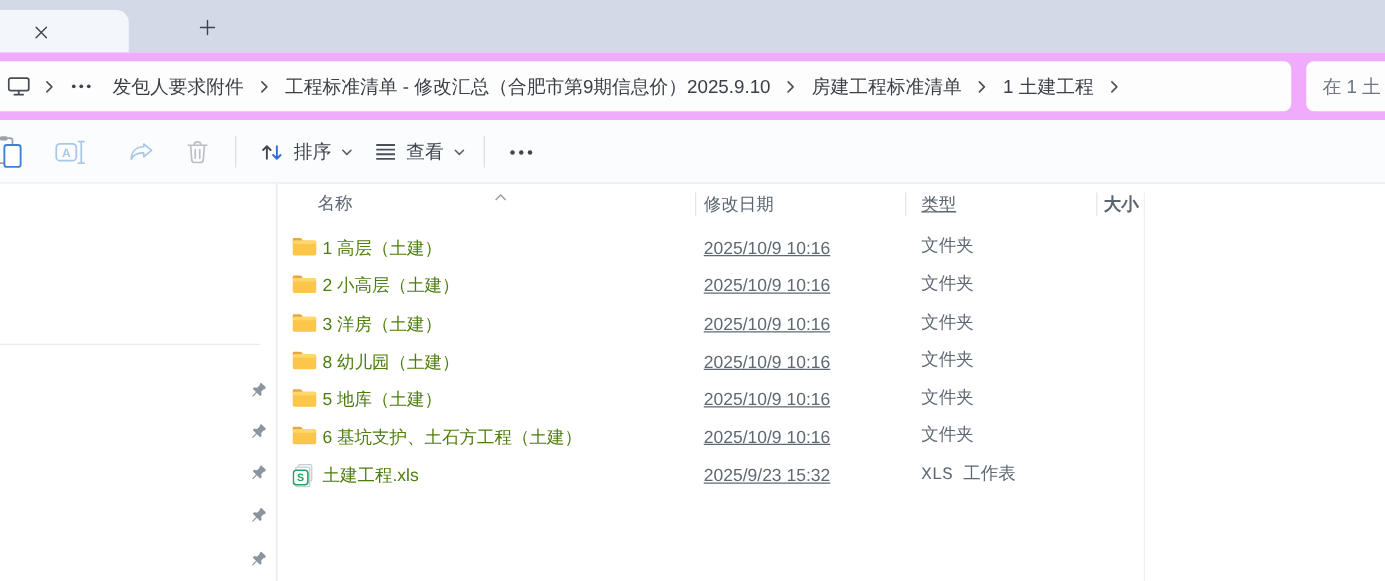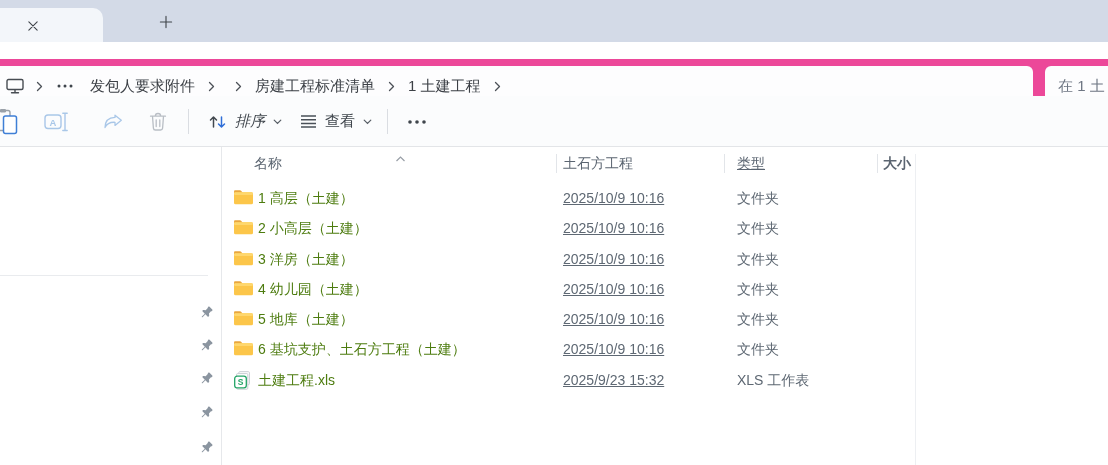--- a/index.html
+++ b/index.html
@@ -8,21 +8,21 @@
     position:relative; width:1108px; height:465px; overflow:hidden;
     background:#fff; font-family:"Liberation Sans","DejaVu Sans",sans-serif;
     -webkit-font-smoothing:antialiased;
   }
   
   .tabbar { position:absolute; left:0; top:0; width:100%; height:42px; background:#d3dae7; }
   .tab { position:absolute; left:-18px; top:8px; width:121px; height:34px; background:#f3f6fa; border-radius:10px 10px 0 0; }
   .tab-close { position:absolute; left:42px; top:9px; width:17px; height:17px; display:flex; align-items:center; justify-content:center; border-radius:4px; cursor:pointer; }
   .newtab { position:absolute; left:156px; top:12px; width:19px; height:19px; display:flex; align-items:center; justify-content:center; border-radius:4px; cursor:pointer; }
   
-  .crumbbar { position:absolute; top:59px; left:0; width:100%; height:54px; background:#ec4899; }
+  .crumbbar { position:absolute; top:42px; left:0; width:100%; height:54px; background:#f0abfc; }
   .addressbar { position:absolute; left:-12px; top:7px; width:1045px; height:40px; background:#fdfdfe; border-radius:6px; display:flex; align-items:center; padding-left:18px; }
   .pc-icon { display:flex; align-items:center; margin-right:2px; }
   .crumb-chev { display:flex; align-items:center; margin:0 10px; }
   .overflow-btn { display:flex; align-items:center; padding:6px 4px; margin-right:10px; border-radius:4px; cursor:pointer; }
   .crumb { font-size:15px; color:#3c4046; white-space:nowrap; padding:5px 3px; border-radius:4px; cursor:pointer; }
   .searchbox { position:absolute; left:1045px; top:7px; width:90px; height:40px; background:#fdfdfe; border-radius:6px; display:flex; align-items:center; padding-left:13px; font-size:15px; color:#6e7683; cursor:text; white-space:nowrap; overflow:hidden; }
   
   .toolbar { position:absolute; top:96px; left:0; width:100%; height:51px; background:#fbfcfd; border-bottom:1px solid #e3e5e8; }
   .tbtn { position:absolute; top:10px; height:31px; display:flex; align-items:center; justify-content:center; border-radius:5px; cursor:pointer; }
   .tbtn.disabled { cursor:default; }
@@ -38,21 +38,21 @@
   .colh { position:absolute; top:0; line-height:33px; font-size:14px; color:#5b6571; cursor:pointer; white-space:nowrap; }
   .colh-name { left:32px;font-family:Liberation Serif, serif; } .colh-date { left:341px; } .colh-type { left:515px;text-decoration:underline; } .colh-size { left:661px;font-weight:bold; }
   .hdiv { position:absolute; top:7px; width:1px; height:19px; background:#e2e5e9; }
   .caret { position:absolute; left:173px; top:1px; }
   .vline-full { position:absolute; left:693px; top:7px; bottom:0; width:1px; background:#edeff2; }
   .rows { position:absolute; top:36px; left:0; right:195px; }
   .row { position:relative; height:30.3px; cursor:pointer; border-radius:3px; }
   .cell-icon { position:absolute; left:12px; top:6px; width:20px; height:20px; display:flex; align-items:flex-start; }
   .c-name { position:absolute; left:36px; top:0; line-height:30px; font-size:14px; color:#4d7c0f; white-space:nowrap; }
   .c-date { position:absolute; left:341px; top:0; line-height:30px; font-size:14px; color:#5e6873; white-space:nowrap;text-decoration:underline; }
-  .c-type { position:absolute; left:515px; top:0; line-height:30px; font-size:14px; color:#5e6873; white-space:nowrap; }
+  .c-type { position:absolute; left:515px; top:0; line-height:30px; font-size:14px; color:#5e6873; white-space:nowrap;font-family:Liberation Mono, monospace; }
 </style>
 </head>
 <body>
 
 <div id="app">
 
   <div class="tabbar">
     <div class="tab">
       <div class="tab-close">
         <svg width="12" height="12" viewBox="0 0 13 13">
@@ -86,20 +86,21 @@
             <circle cx="8" cy="2" r="1.5" fill="#3f454c"></circle>
             <circle cx="14" cy="2" r="1.5" fill="#3f454c"></circle>
           </svg>
       </span>
       <span class="crumb">发包人要求附件</span>
       <span class="crumb-chev">
         <svg width="7" height="11" viewBox="0 0 7 11">
             <path d="M1.5 1.5L5.5 5.5L1.5 9.5" fill="none" stroke="#4c5158" stroke-width="1.3" stroke-linecap="round" stroke-linejoin="round"></path>
           </svg>
       </span>
+      <span class="crumb">工程标准清单 - 修改汇总（合肥市第9期信息价）2025.9.10</span>
       <span class="crumb-chev">
         <svg width="7" height="11" viewBox="0 0 7 11">
             <path d="M1.5 1.5L5.5 5.5L1.5 9.5" fill="none" stroke="#4c5158" stroke-width="1.3" stroke-linecap="round" stroke-linejoin="round"></path>
           </svg>
       </span>
       <span class="crumb">房建工程标准清单</span>
       <span class="crumb-chev">
         <svg width="7" height="11" viewBox="0 0 7 11">
             <path d="M1.5 1.5L5.5 5.5L1.5 9.5" fill="none" stroke="#4c5158" stroke-width="1.3" stroke-linecap="round" stroke-linejoin="round"></path>
           </svg>
@@ -135,21 +136,21 @@
       <svg width="21" height="18" viewBox="0 0 21 18">
           <path d="M12 2.2l6.3 5.1-6.3 5.1V9.3C6.6 9 3.6 11 2 14.6c0-6.2 3.6-10 10-10.2V2.2z" fill="none" stroke="#a9c7e8" stroke-width="1.3" stroke-linejoin="round"></path>
         </svg>
     </div>
     <div class="tbtn disabled" style="left:144px; width:28px;">
       <svg width="18" height="19" viewBox="0 0 18 19">
           <path d="M1.5 4.2h15M6.3 4.2c0-1.5 1.2-2.7 2.7-2.7s2.7 1.2 2.7 2.7M3.5 4.2l.9 11.9c.1 1.1.9 1.9 2 1.9h5.2c1.1 0 1.9-.8 2-1.9l.9-11.9M7.2 7.8v6.8M10.8 7.8v6.8" fill="none" stroke="#b9bec5" stroke-width="1.3" stroke-linecap="round"></path>
         </svg>
     </div>
     <div class="tb-div" style="left:188px;"></div>
-    <div class="tbtn" style="left:199px;font-style:italic;">
+    <div class="tbtn" style="left:199px;">
       <svg style="margin-left:9px;" width="19" height="16" viewBox="0 0 19 16">
           <path d="M5.5 13V3.2M2.5 6l3-3 3 3" fill="none" stroke="#42484f" stroke-width="1.5" stroke-linecap="round" stroke-linejoin="round"></path>
           <path d="M13.5 3v9.8M10.5 10l3 3 3-3" fill="none" stroke="#2f6ed8" stroke-width="1.5" stroke-linecap="round" stroke-linejoin="round"></path>
         </svg>
       <span class="tb-label">排序</span>
       <svg style="margin-right:9px;" width="9" height="6" viewBox="0 0 9 6">
           <path d="M1.2 1.2L4.5 4.5L7.8 1.2" fill="none" stroke="#565c64" stroke-width="1.2" stroke-linecap="round"></path>
         </svg>
     </div>
     <div class="tbtn" style="left:291px;">
@@ -203,21 +204,21 @@
     </div>
 
     <div class="content">
       <div class="colheaders">
         <span class="caret">
           <svg width="11" height="6" viewBox="0 0 11 6">
               <path d="M1.5 5L5.5 1L9.5 5" fill="none" stroke="#989ea6" stroke-width="1.2"></path>
             </svg>
         </span>
         <span class="colh colh-name">名称</span>
-        <span class="colh colh-date">土石方工程</span>
+        <span class="colh colh-date">修改日期</span>
         <span class="colh colh-type">类型</span>
         <span class="colh colh-size">大小</span>
         <span class="hdiv" style="left:334px;"></span>
         <span class="hdiv" style="left:502px;"></span>
         <span class="hdiv" style="left:655px;"></span>
       </div>
       <div class="vline-full"></div>
       <div class="rows">
           <div class="row">
             <span class="cell-icon">
@@ -256,21 +257,21 @@
             <span class="c-type">文件夹</span>
           </div>
           <div class="row">
             <span class="cell-icon">
               <svg width="20" height="16" viewBox="0 0 20 16">
                 <path d="M0 2.6C0 1.86.6 1.3 1.3 1.3h4.6c.55 0 1.07.25 1.4.67L9 4.3H0V2.6z" fill="#e9a63e"></path>
                 <rect x="0" y="3.3" width="19" height="12" rx="1.5" fill="#fcc64a"></rect>
                 <rect x="0" y="3.3" width="19" height="2.8" rx="1.4" fill="#fed76e"></rect>
               </svg>
             </span>
-            <span class="c-name">4 幼儿园（土建）</span>
+            <span class="c-name">8 幼儿园（土建）</span>
             <span class="c-date">2025/10/9 10:16</span>
             <span class="c-type">文件夹</span>
           </div>
           <div class="row">
             <span class="cell-icon">
               <svg width="20" height="16" viewBox="0 0 20 16">
                 <path d="M0 2.6C0 1.86.6 1.3 1.3 1.3h4.6c.55 0 1.07.25 1.4.67L9 4.3H0V2.6z" fill="#e9a63e"></path>
                 <rect x="0" y="3.3" width="19" height="12" rx="1.5" fill="#fcc64a"></rect>
                 <rect x="0" y="3.3" width="19" height="2.8" rx="1.4" fill="#fed76e"></rect>
               </svg>

